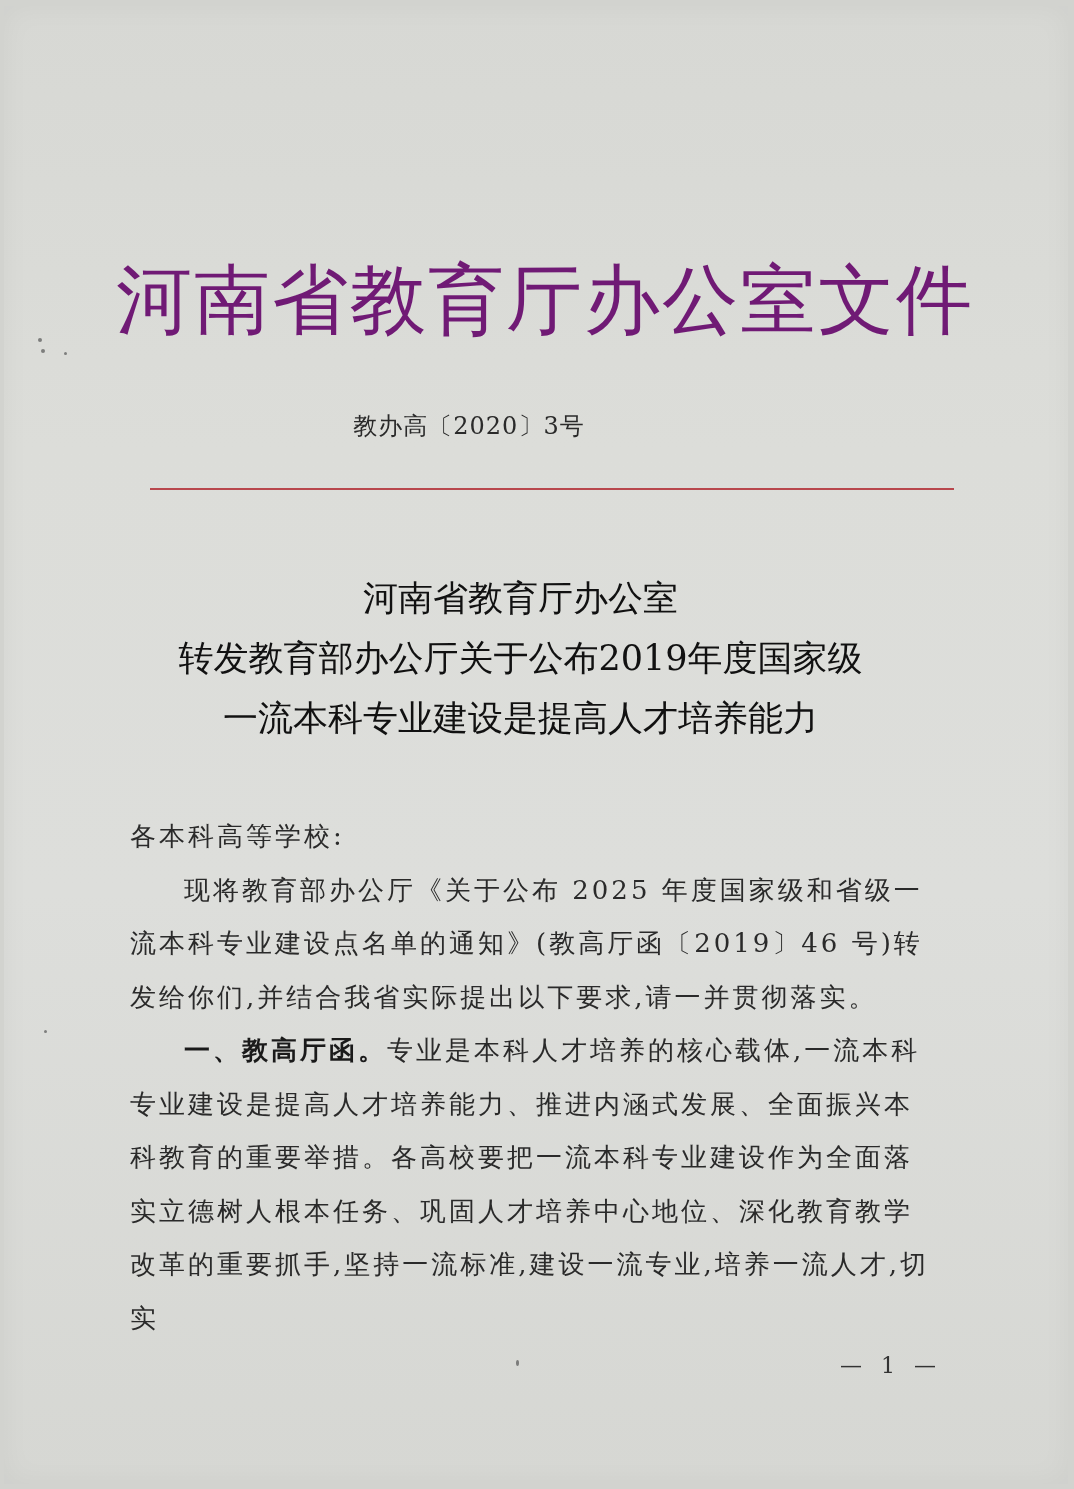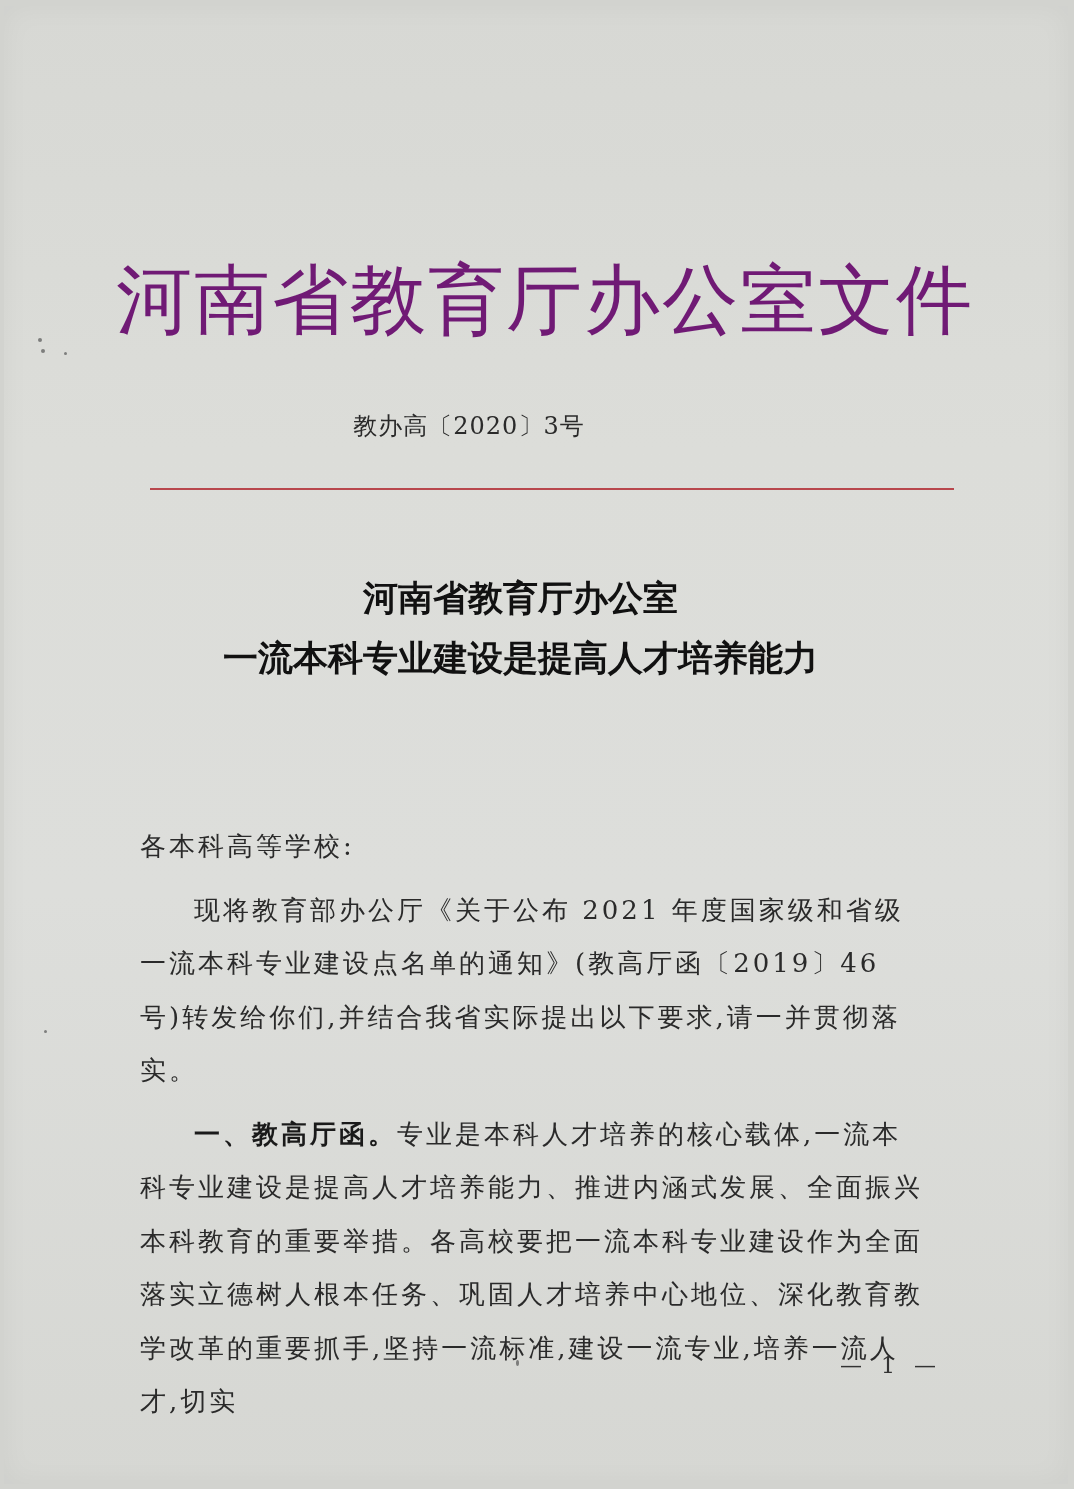--- a/index.html
+++ b/index.html
@@ -56,39 +56,39 @@
       height: 2px;
       background: #b8474d;
     }
     .notice-title {
       position: absolute;
       left: 0;
       width: 1041px;
       top: 568px;
       text-align: center;
       color: #111;
-      font-weight: bold;
+      font-weight: normal;
       font-size: 35px;
       line-height: 60px;
     }
     .notice-title div {
       white-space: nowrap;
     }
     .body-text {
       position: absolute;
       left: 130px;
       width: 810px;
       top: 810px;
       color: #2a2a2a;
       font-size: 26px;
       line-height: 53.5px;
       letter-spacing: 3px;
     }
     .body-text p {
-      margin: 10px;
+      margin: 0;
     }
     .indent {
       text-indent: 54px;
     }
     .bold-lead {
       font-weight: bold;
       color: #1a1a1a;
     }
     .page-number {
       position: absolute;
@@ -119,22 +119,23 @@
 <span class="speck" style="left:516px;top:1360px;width:3px;height:6px;"></span>
 
 <div class="header-title">河南省教育厅办公室文件</div>
 
 <div class="doc-number">教办高〔2020〕3号</div>
 
 <div class="red-rule"></div>
 
 <div class="notice-title">
   <div>河南省教育厅办公室</div>
+  <div>转发教育部办公厅关于公布2019年度国家级</div>
   <div>一流本科专业建设是提高人才培养能力</div>
 </div>
 
 <div class="body-text">
   <p>各本科高等学校:</p>
-  <p class="indent">现将教育部办公厅《关于公布 2021 年度国家级和省级一流本科专业建设点名单的通知》(教高厅函〔2019〕46 号)转发给你们,并结合我省实际提出以下要求,请一并贯彻落实。</p>
+  <p class="indent">现将教育部办公厅《关于公布 2025 年度国家级和省级一流本科专业建设点名单的通知》(教高厅函〔2019〕46 号)转发给你们,并结合我省实际提出以下要求,请一并贯彻落实。</p>
   <p class="indent"><span class="bold-lead">一、教高厅函。</span><span>专业是本科人才培养的核心载体,一流本科专业建设是提高人才培养能力、推进内涵式发展、全面振兴本科教育的重要举措。各高校要把一流本科专业建设作为全面落实立德树人根本任务、巩固人才培养中心地位、深化教育教学改革的重要抓手,坚持一流标准,建设一流专业,培养一流人才,切实</span></p>
 </div>
 
 <div class="page-number">— 1 —</div>
 
 </body></html>

